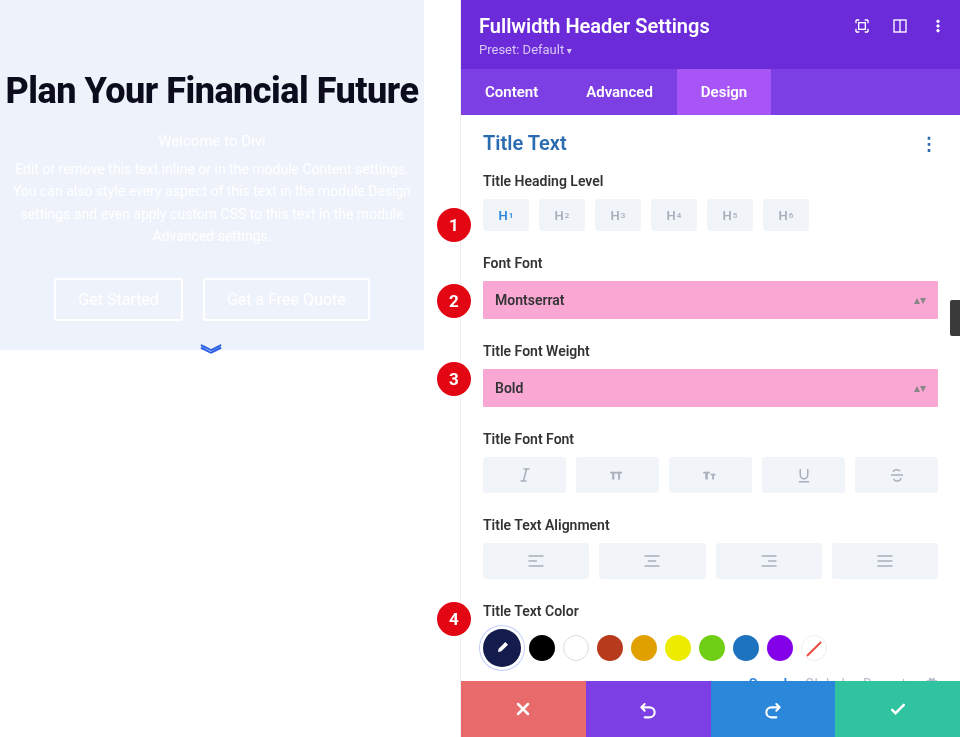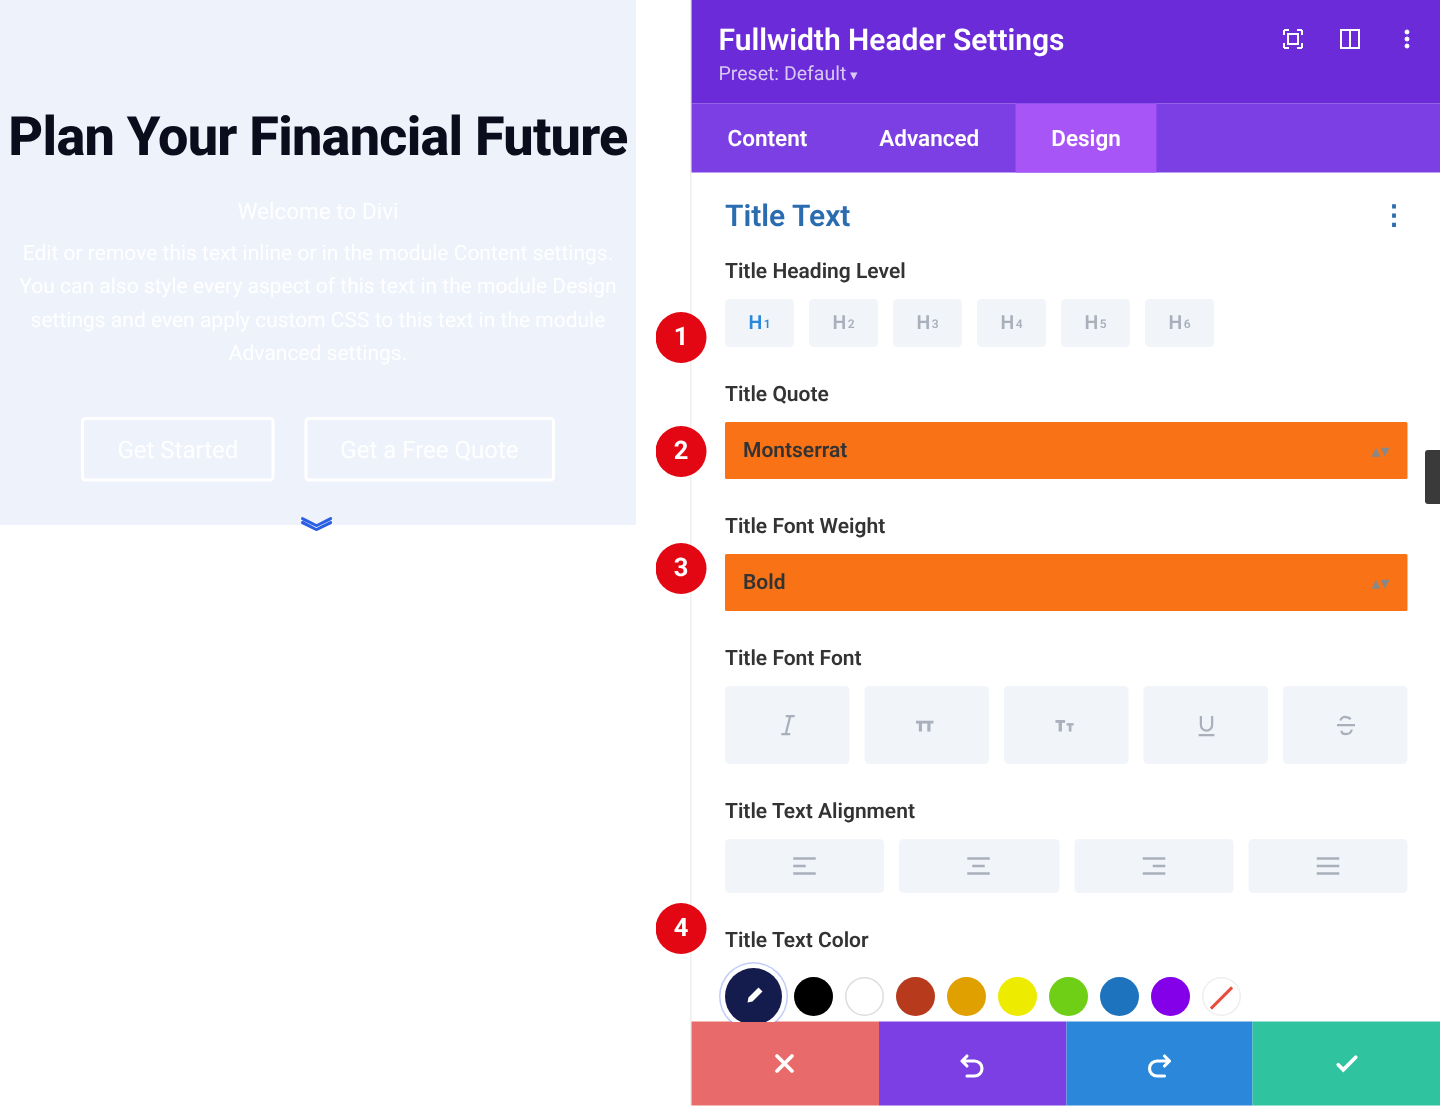--- a/index.html
+++ b/index.html
@@ -35,26 +35,26 @@
   .section-menu { color: #2b6cb0; font-weight: 900; cursor: pointer; font-size: 18px; }
 
   .field { margin-bottom: 24px; position: relative; }
   .label { font-size: 14px; font-weight: 600; color: #333; margin-bottom: 10px; display: block; }
 
   .hgroup { display: flex; gap: 10px; }
   .hbtn { width: 46px; height: 32px; background: #f1f4f8; border-radius: 3px; display: flex; align-items: center; justify-content: center; font-size: 13px; font-weight: 600; color: #a9b0bc; cursor: pointer; }
   .hbtn.sel { color: #2b87da; }
   .hbtn sub { font-size: 8px; margin-left: 1px; }
 
-  .select { width: 100%; height: 38px; border: none; background: #f97316; border-radius: 1px; padding: 0 30px 0 12px; font-size: 14px; font-weight: 600; color: #333; appearance: none; cursor: pointer; }
+  .select { width: 100%; height: 38px; border: none; background: #f9a8d4; border-radius: 1px; padding: 0 30px 0 12px; font-size: 14px; font-weight: 600; color: #333; appearance: none; cursor: pointer; }
   .select-wrap { position: relative; }
   .select-caret { position: absolute; right: 12px; top: 50%; transform: translateY(-50%); color: #888; font-size: 12px; pointer-events: none; }
 
   .style-row { display: flex; gap: 10px; }
-  .style-btn { flex: 1; height: 52px; background: #f1f4f8; border-radius: 3px; display: flex; align-items: center; justify-content: center; color: #a9b0bc; cursor: pointer; }
+  .style-btn { flex: 1; height: 36px; background: #f1f4f8; border-radius: 3px; display: flex; align-items: center; justify-content: center; color: #a9b0bc; cursor: pointer; }
   .style-btn svg { width: 18px; height: 18px; stroke: #a9b0bc; fill: #a9b0bc; }
 
   .align-row { display: flex; gap: 10px; }
   .align-btn { flex: 1; height: 36px; background: #f1f4f8; border-radius: 3px; display: flex; align-items: center; justify-content: center; cursor: pointer; }
   .align-btn svg { stroke: #a9b0bc; }
 
   .swatches { display: flex; gap: 8px; align-items: center; flex-wrap: wrap; margin-top: 6px; }
   .sw { width: 26px; height: 26px; border-radius: 50%; cursor: pointer; }
   .sw.sel { width: 38px; height: 38px; box-shadow: 0 0 0 3px #fff, 0 0 0 4px rgba(100,130,240,0.4); display:flex; align-items:center; justify-content:center;}
   .sw.sel svg { width: 16px; height: 16px; }
@@ -137,21 +137,21 @@
         <div class="hbtn sel">H<sub>1</sub></div>
         <div class="hbtn">H<sub>2</sub></div>
         <div class="hbtn">H<sub>3</sub></div>
         <div class="hbtn">H<sub>4</sub></div>
         <div class="hbtn">H<sub>5</sub></div>
         <div class="hbtn">H<sub>6</sub></div>
       </div>
     </div>
 
     <div class="field">
-      <span class="label">Title Quote</span>
+      <span class="label">Font Font</span>
       <div class="select-wrap">
         <select class="select"><option>Montserrat</option></select>
         <span class="select-caret">▴▾</span>
       </div>
     </div>
 
     <div class="field">
       <span class="label">Title Font Weight</span>
       <div class="select-wrap">
         <select class="select"><option>Bold</option></select>

